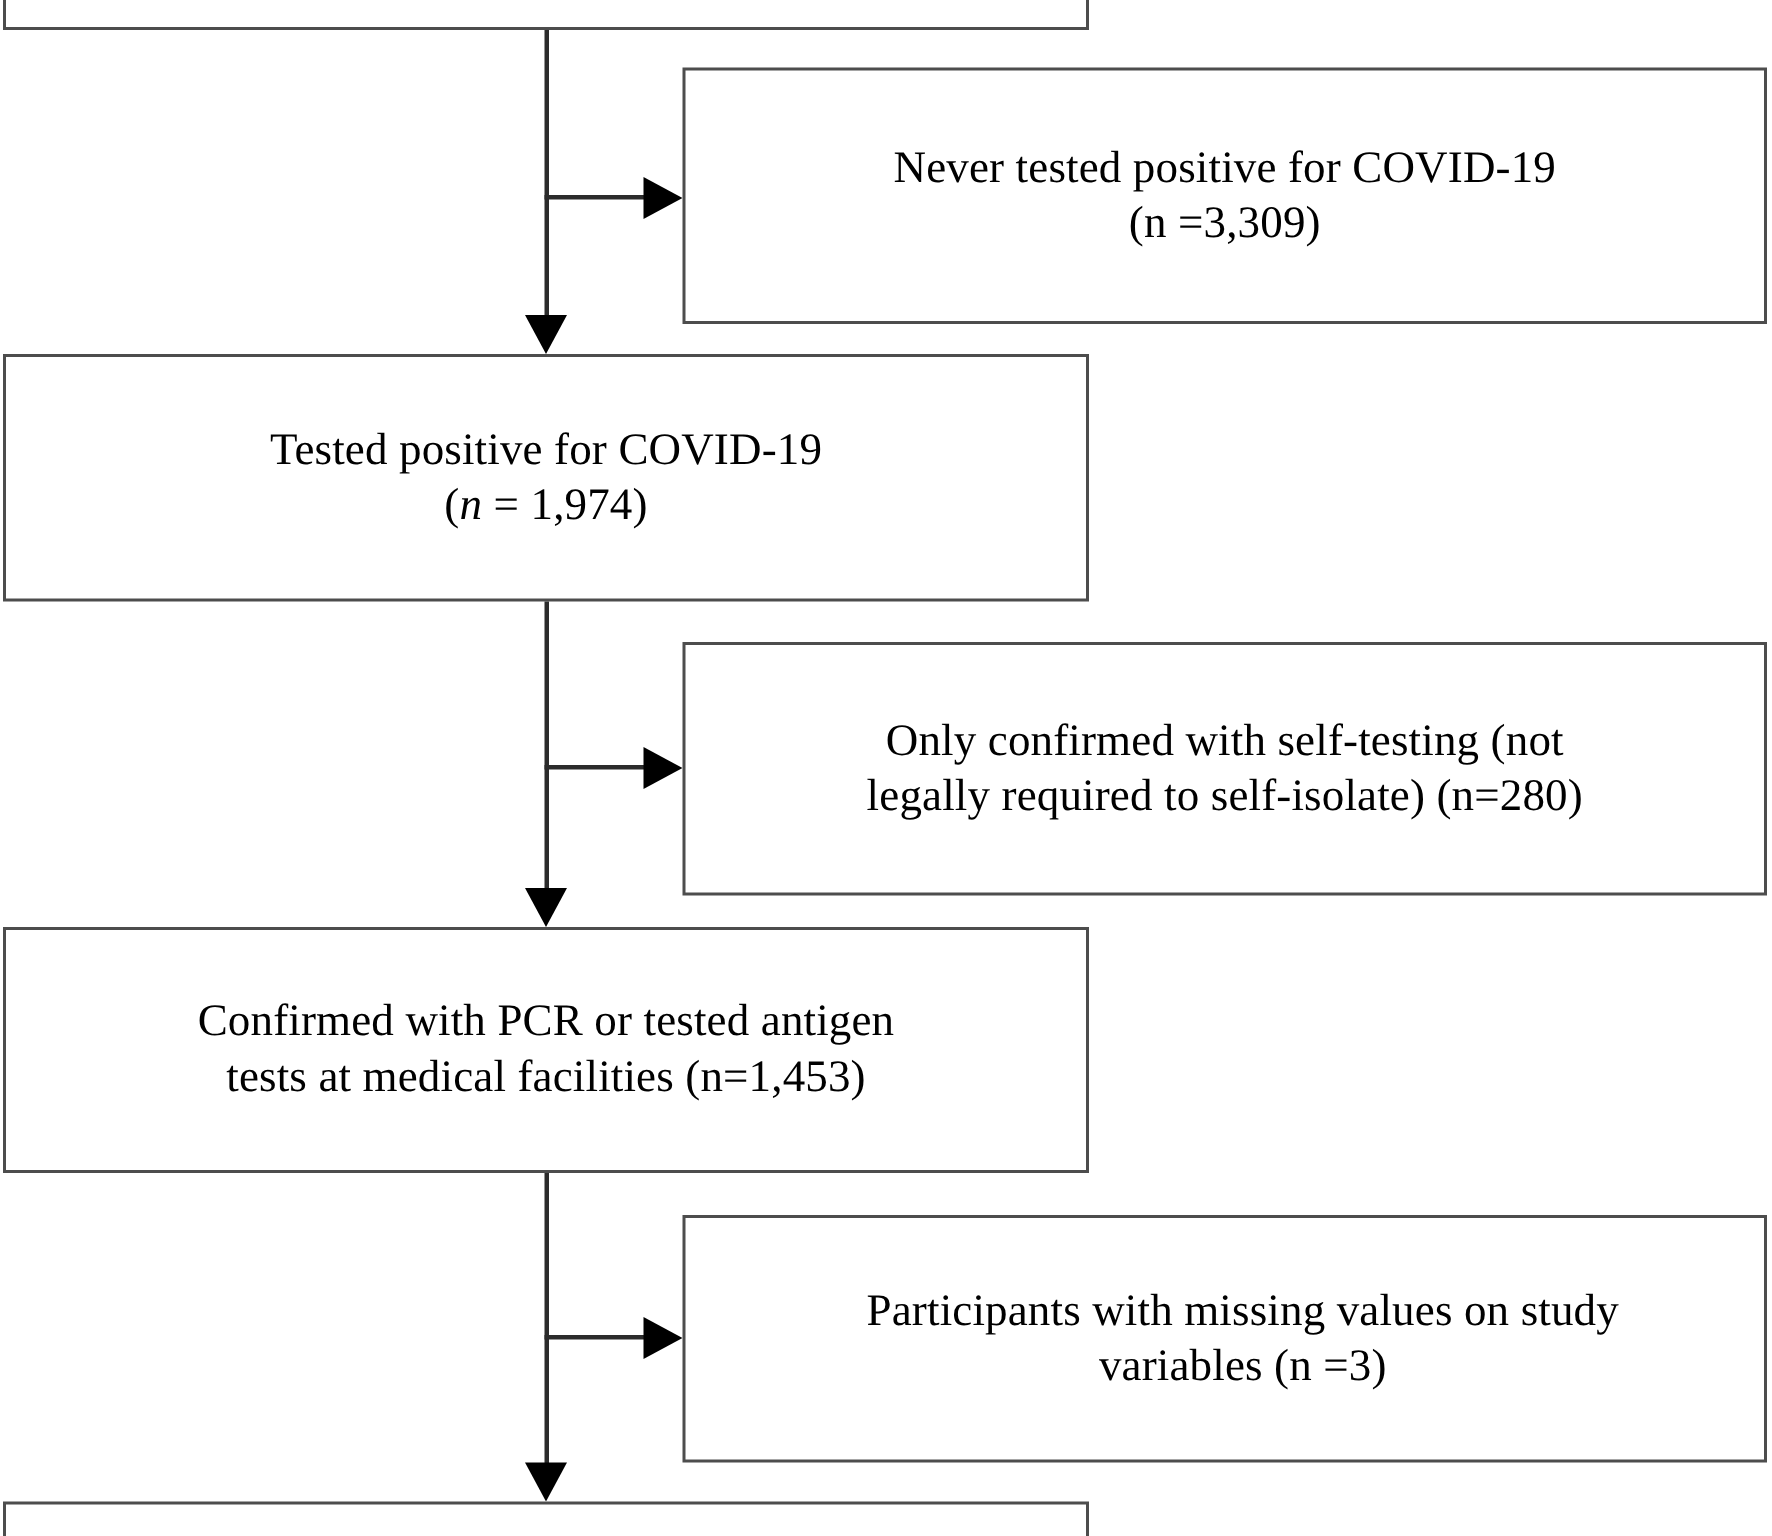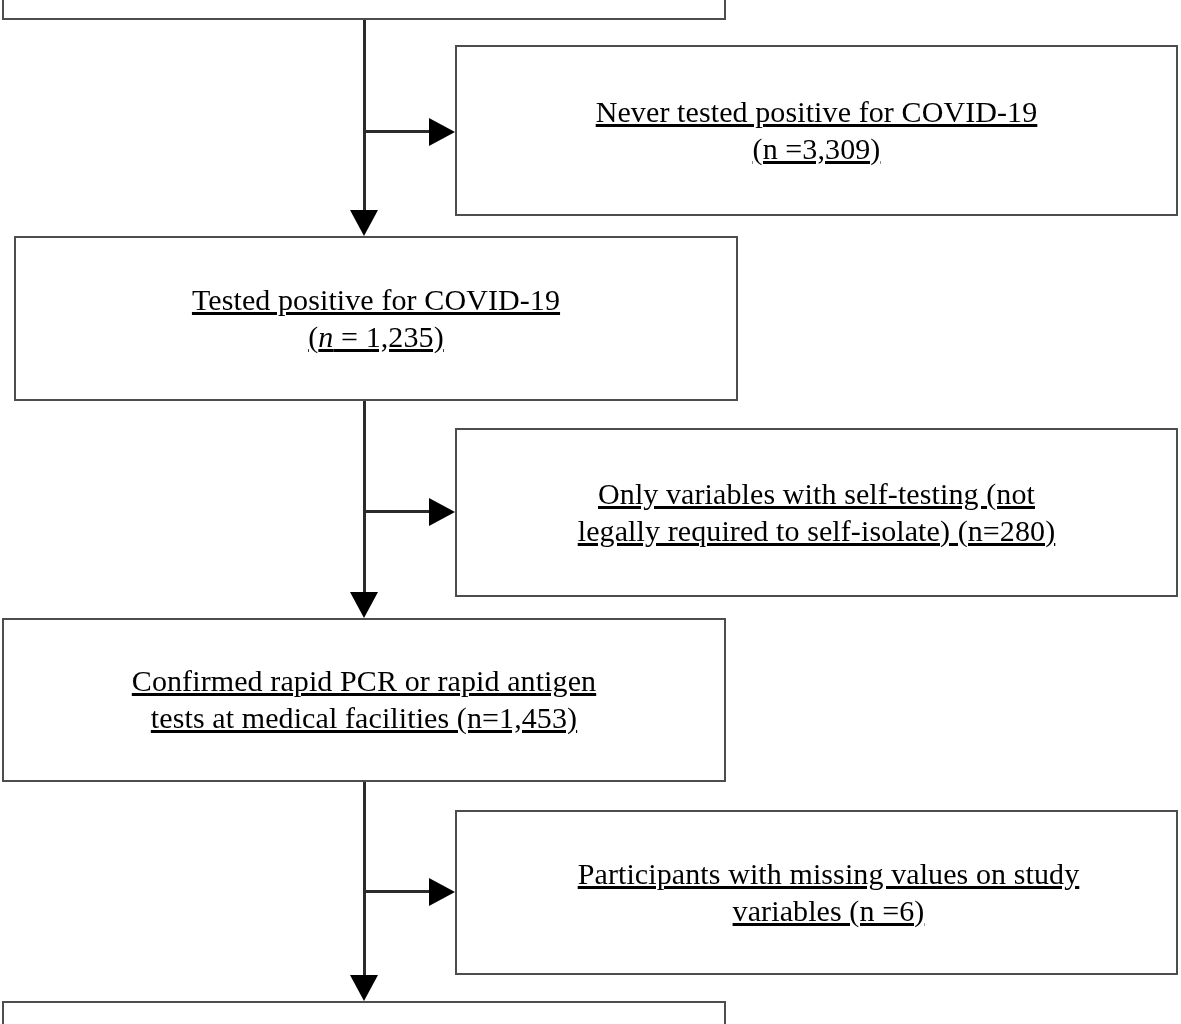--- a/index.html
+++ b/index.html
@@ -21,21 +21,20 @@
   }
   .box {
     position: absolute;
     box-sizing: border-box;
     border: 2px solid #4d4d4d;
     background: #ffffff;
     display: flex;
     align-items: center;
     justify-content: center;
     text-align: center;
-    text-decoration: underline;
   }
   .box-text {
     font-size: 30px;
     line-height: 1.22;
     padding: 0 10px;
     white-space: pre-line;
     letter-spacing: 0.1px;
   }
   .main-box .box-text { }
   .side-box .box-text { }
@@ -84,45 +83,45 @@
   <div class="v-line" style="left:363px; top:20px; height:192px;"></div>
   <div class="arrow-down" style="left:350px; top:210px;"></div>
 
   <div class="h-line" style="left:363px; top:130px; width:68px;"></div>
   <div class="arrow-right" style="left:429px; top:118px;"></div>
 
   <div class="box side-box" style="left:455px; top:45px; width:723px; height:171px;">
     <div class="box-text"><span>Never tested positive for COVID-19</span><br><span>(n =3,309)</span></div>
   </div>
 
-  <div class="box main-box" style="left:14px; top:236px; width:724px; height:165px;">
-    <div class="box-text"><span>Tested positive for COVID-19</span><br><span>(</span><span class="italic-n">n</span><span> = 1,235)</span></div>
+  <div class="box main-box" style="left:2px; top:236px; width:724px; height:165px;">
+    <div class="box-text"><span>Tested positive for COVID-19</span><br><span>(</span><span class="italic-n">n</span><span> = 1,974)</span></div>
   </div>
 
   <div class="v-line" style="left:363px; top:401px; height:192px;"></div>
   <div class="arrow-down" style="left:350px; top:592px;"></div>
 
   <div class="h-line" style="left:363px; top:510px; width:68px;"></div>
   <div class="arrow-right" style="left:429px; top:498px;"></div>
 
   <div class="box side-box" style="left:455px; top:428px; width:723px; height:169px;">
-    <div class="box-text"><span>Only variables with self-testing (not</span><br><span>legally required to self-isolate) (n=280)</span></div>
+    <div class="box-text"><span>Only confirmed with self-testing (not</span><br><span>legally required to self-isolate) (n=280)</span></div>
   </div>
 
   <div class="box main-box" style="left:2px; top:618px; width:724px; height:164px;">
-    <div class="box-text"><span>Confirmed rapid PCR or rapid antigen</span><br><span>tests at medical facilities (n=1,453)</span></div>
+    <div class="box-text"><span>Confirmed with PCR or tested antigen</span><br><span>tests at medical facilities (n=1,453)</span></div>
   </div>
 
   <div class="v-line" style="left:363px; top:782px; height:194px;"></div>
   <div class="arrow-down" style="left:350px; top:975px;"></div>
 
   <div class="h-line" style="left:363px; top:890px; width:68px;"></div>
   <div class="arrow-right" style="left:429px; top:878px;"></div>
 
   <div class="box side-box" style="left:455px; top:810px; width:723px; height:165px;padding-left:24px;">
-    <div class="box-text"><span>Participants with missing values on study</span><br><span>variables (n =6)</span></div>
+    <div class="box-text"><span>Participants with missing values on study</span><br><span>variables (n =3)</span></div>
   </div>
 
   <div class="box main-box" style="left:2px; top:1001px; width:724px; height:165px;">
     <div class="box-text"></div>
   </div>
 
 </div>
 
 </body></html>

